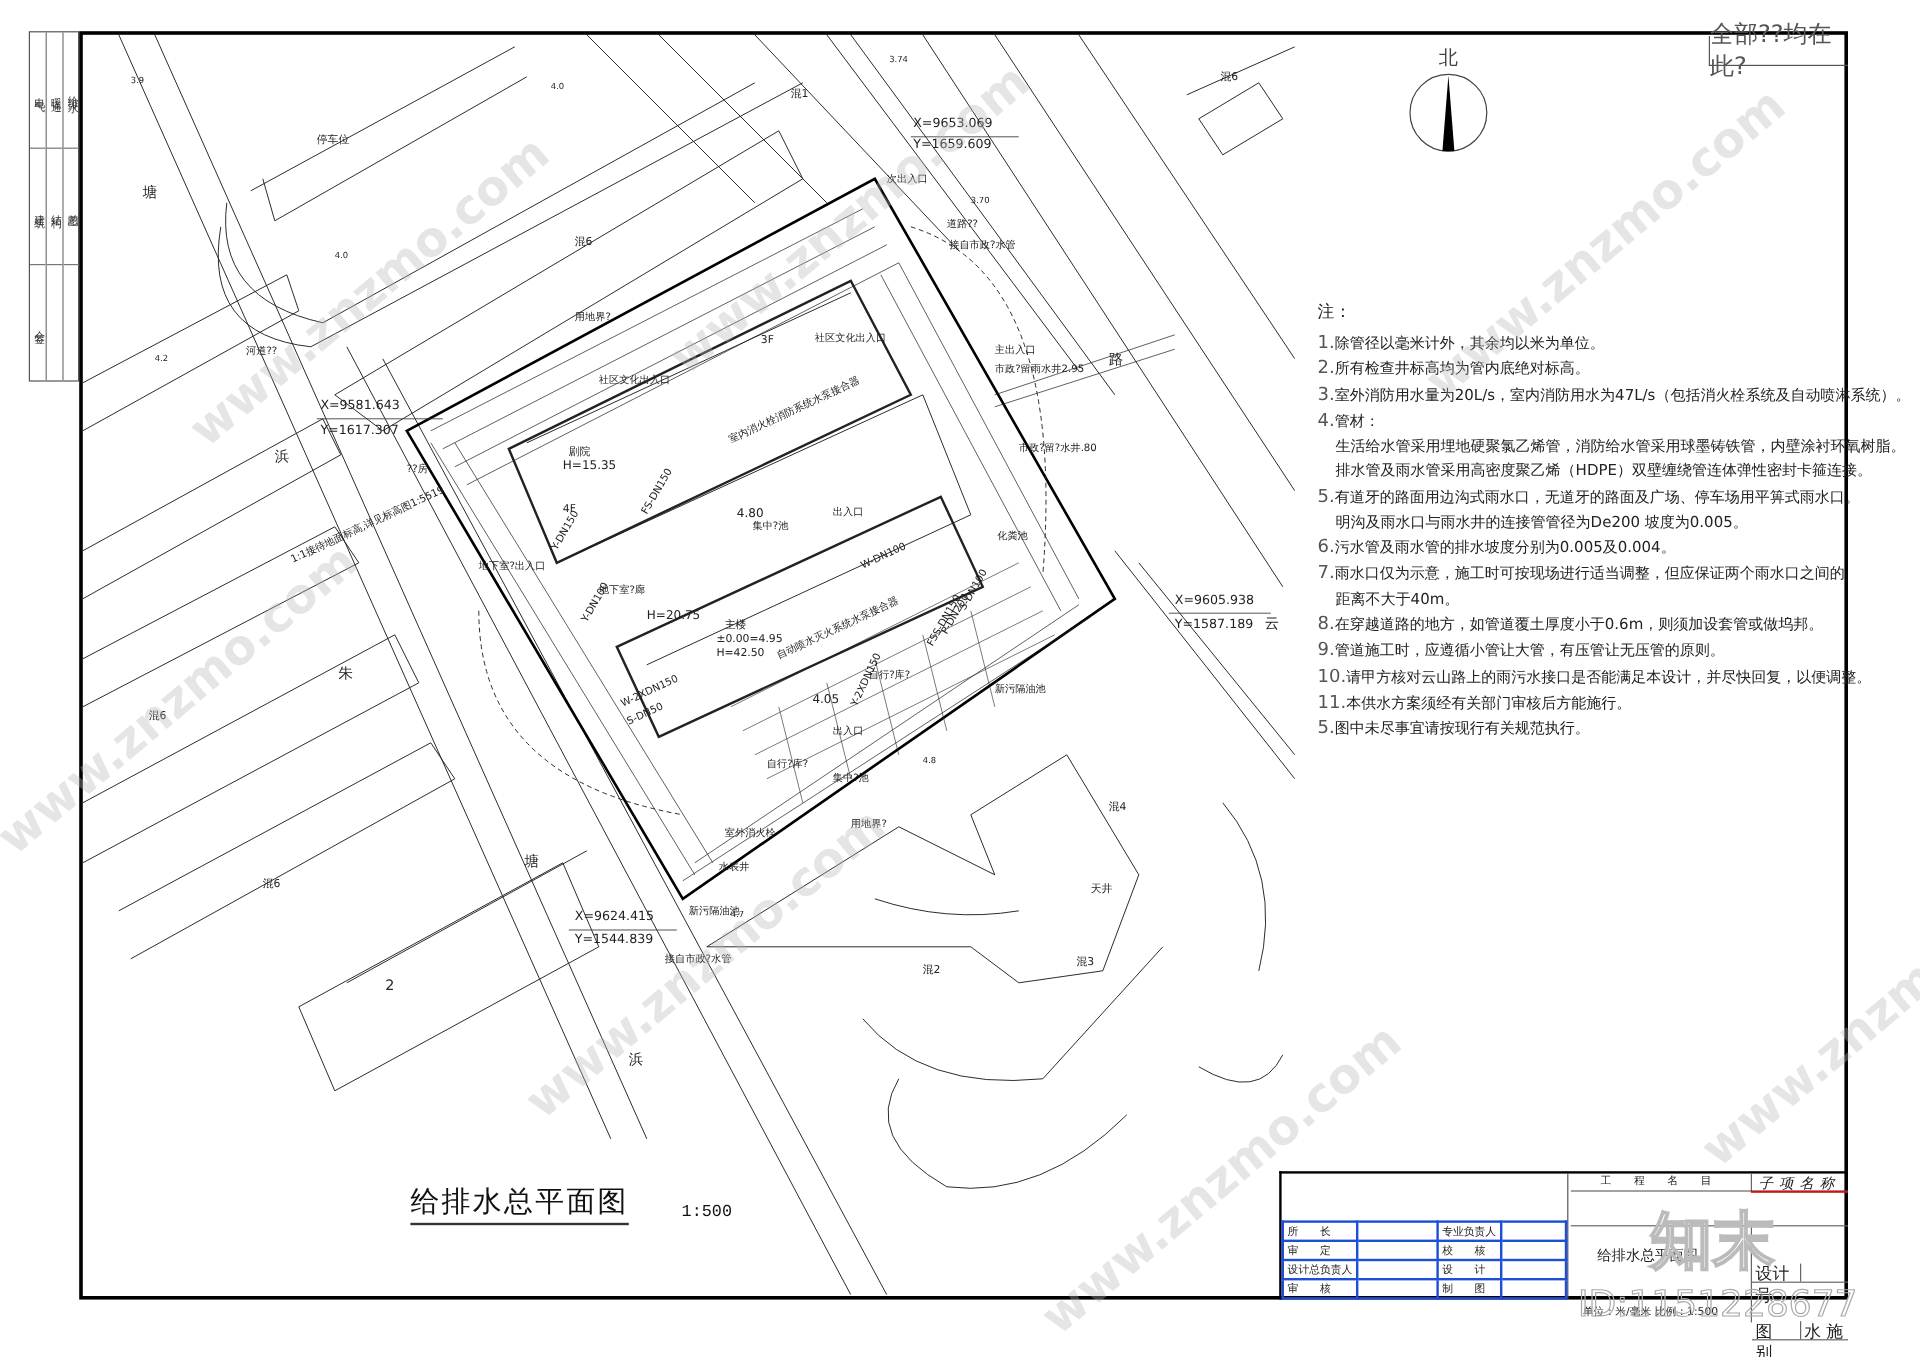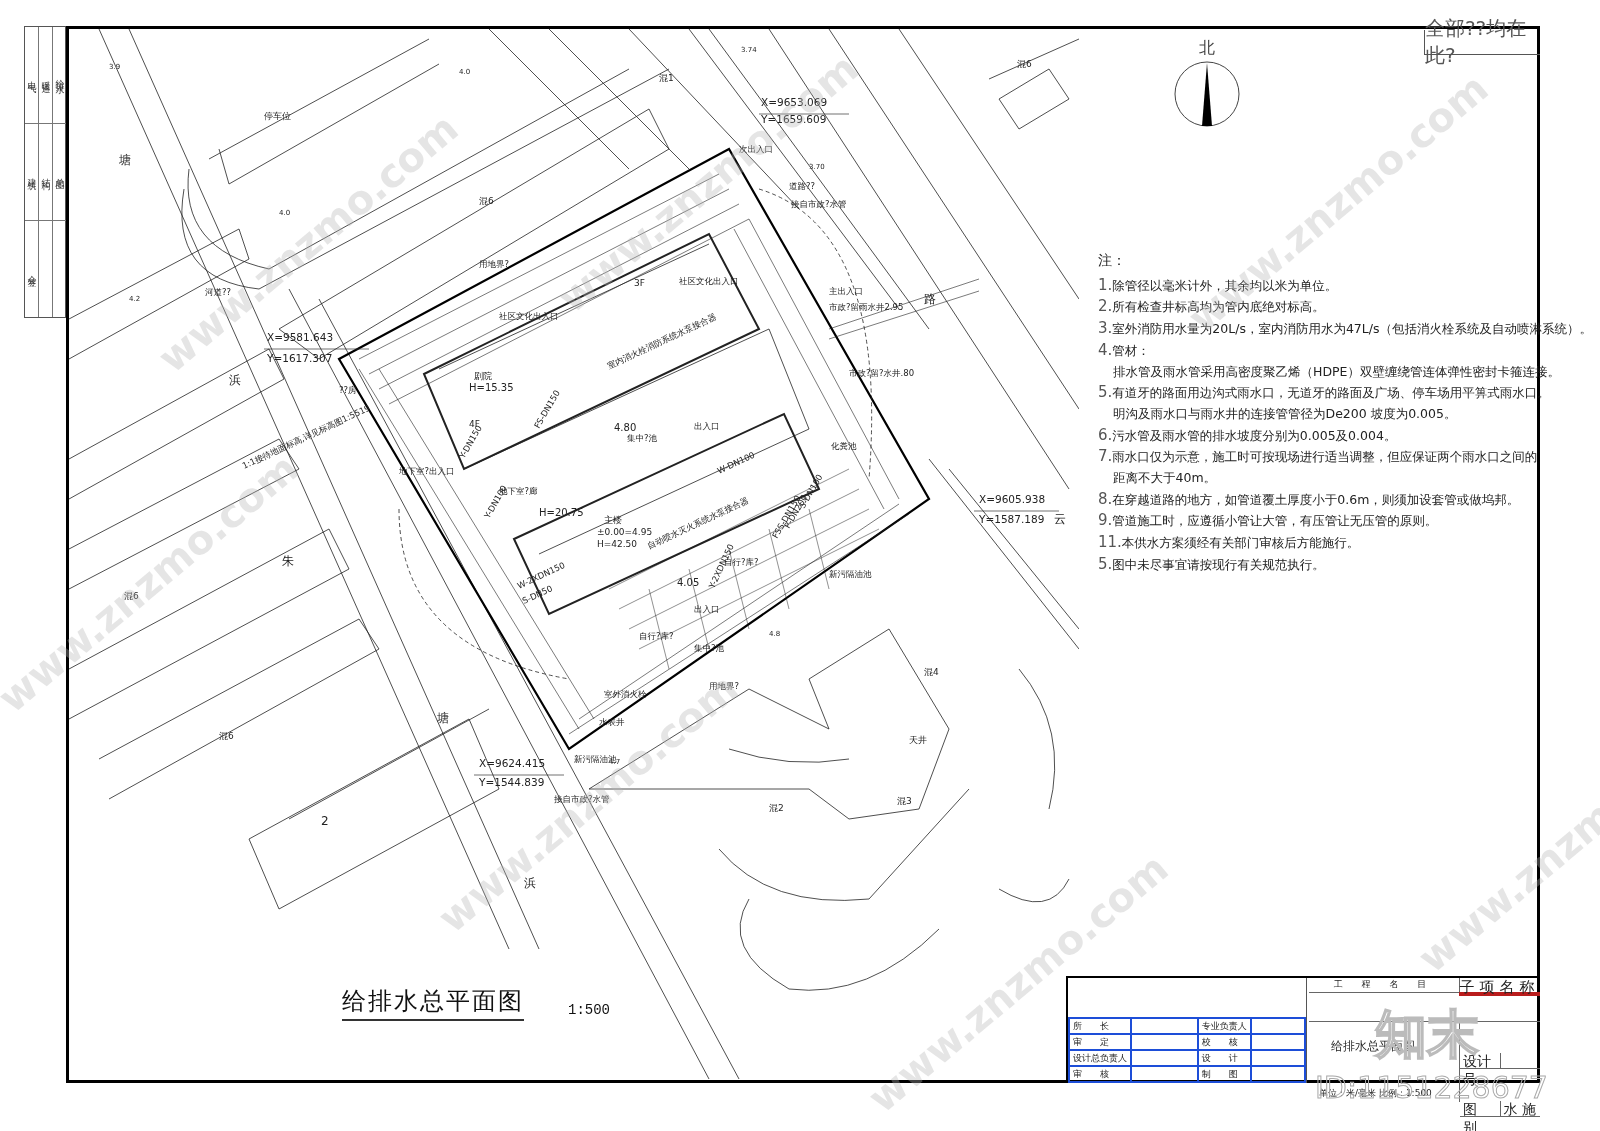--- a/index.html
+++ b/index.html
@@ -20,21 +20,21 @@
   .note .num{font-size:15px;color:#555;}
   .note.sub{padding-left:15px}
   .drawing-title{position:absolute;left:342px;top:985px;font-family:"DejaVu Serif",serif;font-size:24px;letter-spacing:2px;border-bottom:2px solid #333;padding-bottom:2px;}
   .scale{position:absolute;left:568px;top:1002px;font-family:Liberation Mono, monospace;font-size:14px;}
   .titleblock{position:absolute;left:1066px;top:976px;width:474px;height:107px;border-top:2px solid #000;border-left:2px solid #000;box-sizing:border-box;font-size:9.5px;color:#222;}
   .tb-left{position:absolute;left:0;top:0;width:238px;height:105px;border-right:1px solid #555;}
   .tb-right{position:absolute;left:241px;top:0;right:0;height:124px;}
   table.tb{border-collapse:collapse;width:100%;position:absolute;bottom:0;left:0;}
   table.tb td{border:2px solid #1d4ed8;height:14px;padding:0 3px;font-size:9px;white-space:nowrap;}
   .tb-proj{position:absolute;left:0;top:0;width:150px;height:14px;border-bottom:1px solid #666;border-right:1px solid #666;text-align:center;font-size:9px;letter-spacing:8px;}
-  .tb-item{position:absolute;left:150px;top:0;right:0;height:14px;border-bottom:4px solid #b91c1c;text-align:center;font-size:15px;letter-spacing:5px;}
+  .tb-item{position:absolute;left:150px;top:0;right:0;height:14px;border-bottom:2px solid #b91c1c;text-align:center;font-size:12px;letter-spacing:5px;font-style:italic;}
   .tb-divider{position:absolute;left:0;top:43px;right:0;height:1px;background:#666;}
   .tb-dname{position:absolute;left:22px;top:60px;font-size:12px;}
   .tb-meta{position:absolute;left:150px;top:43px;right:0;bottom:0;border-left:1px solid #666;}
   .tb-meta div{height:15px;border-bottom:1px solid #666;font-size:14px;display:flex;margin-top:32px;}
   .tb-meta span{flex:1;padding-left:3px;border-right:1px solid #666;}
   .tb-meta span:last-child{border-right:none}
   .tb-unit{position:absolute;left:10px;bottom:2px;font-size:9px;}
   .wm{position:absolute;font-size:40px;color:rgba(180,180,180,.35);font-weight:bold;transform:rotate(-40deg);pointer-events:none;white-space:nowrap;}
   .wm-logo{position:absolute;left:1375px;top:1000px;font-size:52px;color:transparent;-webkit-text-stroke:1.5px #bbb;font-weight:bold;}
   .wm-id{position:absolute;left:1315px;top:1070px;font-size:30px;color:transparent;-webkit-text-stroke:1px #aaa;}
@@ -250,28 +250,30 @@
     <polygon points="35,4 30,67 40,67" fill="#000"></polygon>
   </svg>
 </div>
 
 <div class="notes">
   <div class="title">注：</div>
   <div class="note"><span class="num">1.</span><span>除管径以毫米计外，其余均以米为单位。</span></div>
   <div class="note"><span class="num">2.</span><span>所有检查井标高均为管内底绝对标高。</span></div>
   <div class="note"><span class="num">3.</span><span>室外消防用水量为20L/s，室内消防用水为47L/s（包括消火栓系统及自动喷淋系统）。</span></div>
   <div class="note"><span class="num">4.</span><span>管材：</span></div>
+  <div class="note sub"><span>生活给水管采用埋地硬聚氯乙烯管，消防给水管采用球墨铸铁管，内壁涂衬环氧树脂。</span></div>
   <div class="note sub"><span>排水管及雨水管采用高密度聚乙烯（HDPE）双壁缠绕管连体弹性密封卡箍连接。</span></div>
   <div class="note"><span class="num">5.</span><span>有道牙的路面用边沟式雨水口，无道牙的路面及广场、停车场用平箅式雨水口。</span></div>
   <div class="note sub"><span>明沟及雨水口与雨水井的连接管管径为De200 坡度为0.005。</span></div>
   <div class="note"><span class="num">6.</span><span>污水管及雨水管的排水坡度分别为0.005及0.004。</span></div>
   <div class="note"><span class="num">7.</span><span>雨水口仅为示意，施工时可按现场进行适当调整，但应保证两个雨水口之间的</span></div>
   <div class="note sub"><span>距离不大于40m。</span></div>
   <div class="note"><span class="num">8.</span><span>在穿越道路的地方，如管道覆土厚度小于0.6m，则须加设套管或做坞邦。</span></div>
   <div class="note"><span class="num">9.</span><span>管道施工时，应遵循小管让大管，有压管让无压管的原则。</span></div>
+  <div class="note"><span class="num">10.</span><span>请甲方核对云山路上的雨污水接口是否能满足本设计，并尽快回复，以便调整。</span></div>
   <div class="note"><span class="num">11.</span><span>本供水方案须经有关部门审核后方能施行。</span></div>
   <div class="note"><span class="num">5.</span><span>图中未尽事宜请按现行有关规范执行。</span></div>
 </div>
 
 <div class="drawing-title">给排水总平面图</div>
 <div class="scale">1:500</div>
 
 <div class="titleblock">
   <div class="tb-left">
     <table class="tb">

